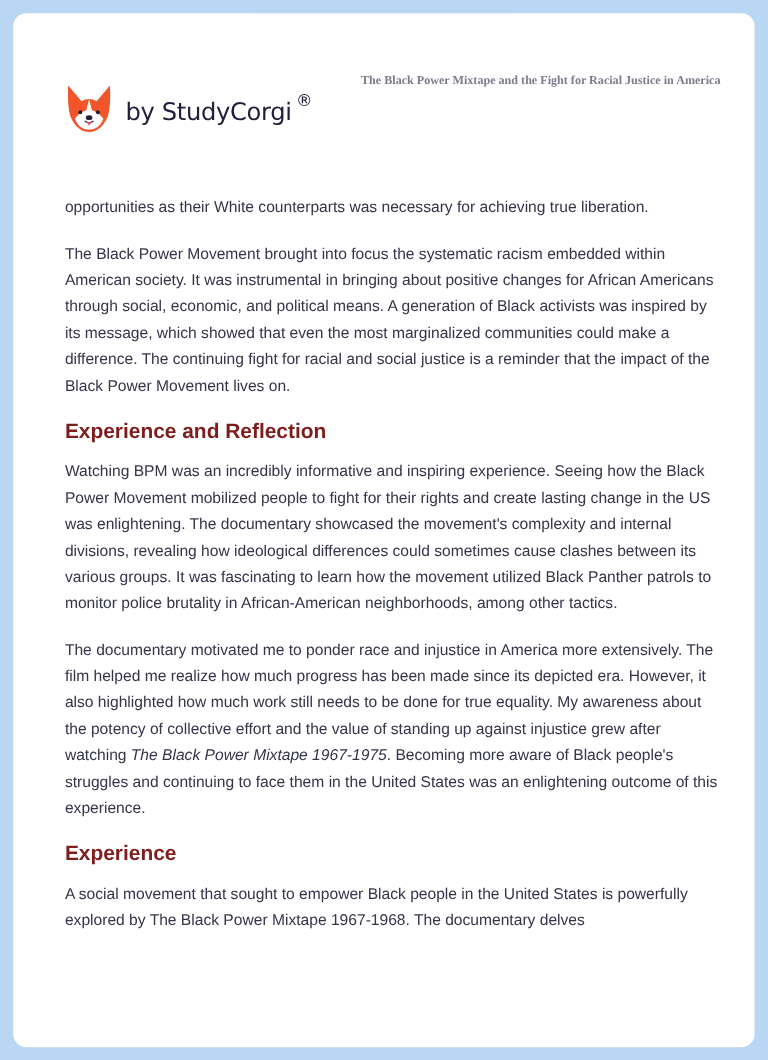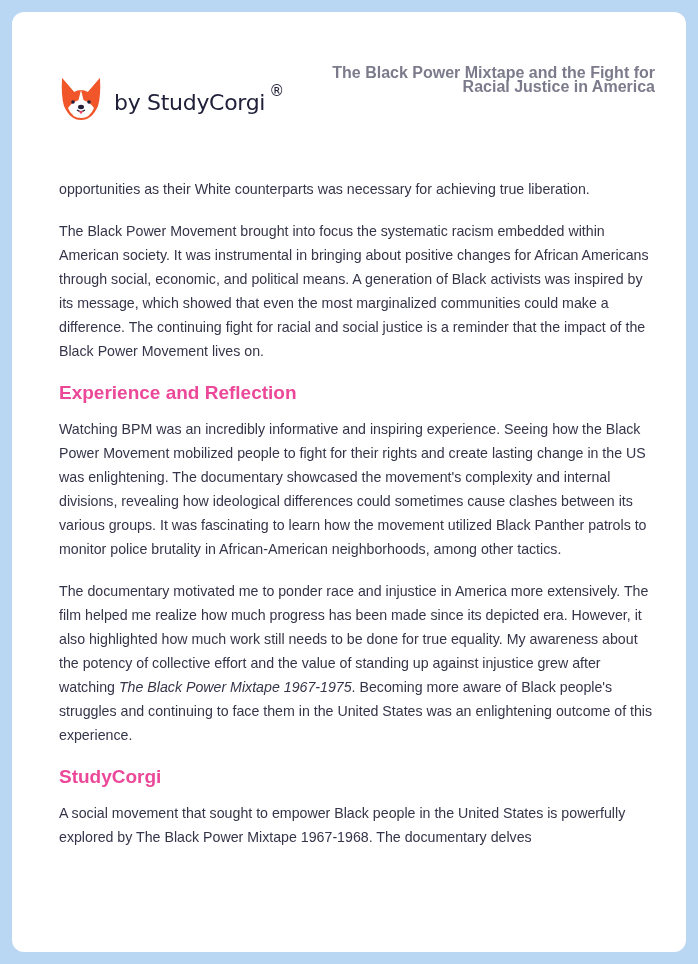--- a/index.html
+++ b/index.html
@@ -56,23 +56,23 @@
       margin-left: 4px;
     }
     .meta {
       position: absolute;
       right: 31px;
       top: 54px;
       width: 350px;
       text-align: right;
     }
     .meta-title {
-      font-family: Liberation Sans, sans-serif;
+      font-family: Liberation Serif, serif;
       font-weight: bold;
-      font-size: 16px;
+      font-size: 11px;
       line-height: 14px;
       color: #7b7b8c;
     }
     .meta-url {
       font-family: "Liberation Sans", sans-serif;
       font-size: 11px;
       line-height: 13px;
       color: #7b7b8c;
       margin-top: 2px;
       display: block;
@@ -89,21 +89,21 @@
     .content p {
       font-size: 14.2px;
       line-height: 24px;
       margin-bottom: 18px;
     }
     .content h2 {
       font-family: "Liberation Sans", sans-serif;
       font-weight: bold;
       font-size: 19px;
       line-height: 24px;
-      color: #ec4899;
+      color: #7f1d1d;
       margin-top: 2px;
       margin-bottom: 12px;
     }
     .content em { font-style: italic; }
   </style>
 </head>
 <body>
 
 <div class="card">
   <div class="header">
@@ -137,16 +137,16 @@
   </div>
 
   <div class="content">
     <p>opportunities as their White counterparts was necessary for achieving true liberation.</p>
     <p>The Black Power Movement brought into focus the systematic racism embedded within American society. It was instrumental in bringing about positive changes for African Americans through social, economic, and political means. A generation of Black activists was inspired by its message, which showed that even the most marginalized communities could make a difference. The continuing fight for racial and social justice is a reminder that the impact of the Black Power Movement lives on.</p>
 
     <h2>Experience and Reflection</h2>
     <p>Watching BPM was an incredibly informative and inspiring experience. Seeing how the Black Power Movement mobilized people to fight for their rights and create lasting change in the US was enlightening. The documentary showcased the movement's complexity and internal divisions, revealing how ideological differences could sometimes cause clashes between its various groups. It was fascinating to learn how the movement utilized Black Panther patrols to monitor police brutality in African-American neighborhoods, among other tactics.</p>
     <p><span>The documentary motivated me to ponder race and injustice in America more extensively. The film helped me realize how much progress has been made since its depicted era. However, it also highlighted how much work still needs to be done for true equality. My awareness about the potency of collective effort and the value of standing up against injustice grew after watching </span><em>The Black Power Mixtape 1967-1975</em><span>. Becoming more aware of Black people's struggles and continuing to face them in the United States was an enlightening outcome of this experience.</span></p>
 
-    <h2>StudyCorgi</h2>
+    <h2>Experience</h2>
     <p>A social movement that sought to empower Black people in the United States is powerfully explored by The Black Power Mixtape 1967-1968. The documentary delves</p>
   </div>
 </div>
 
 </body></html>

